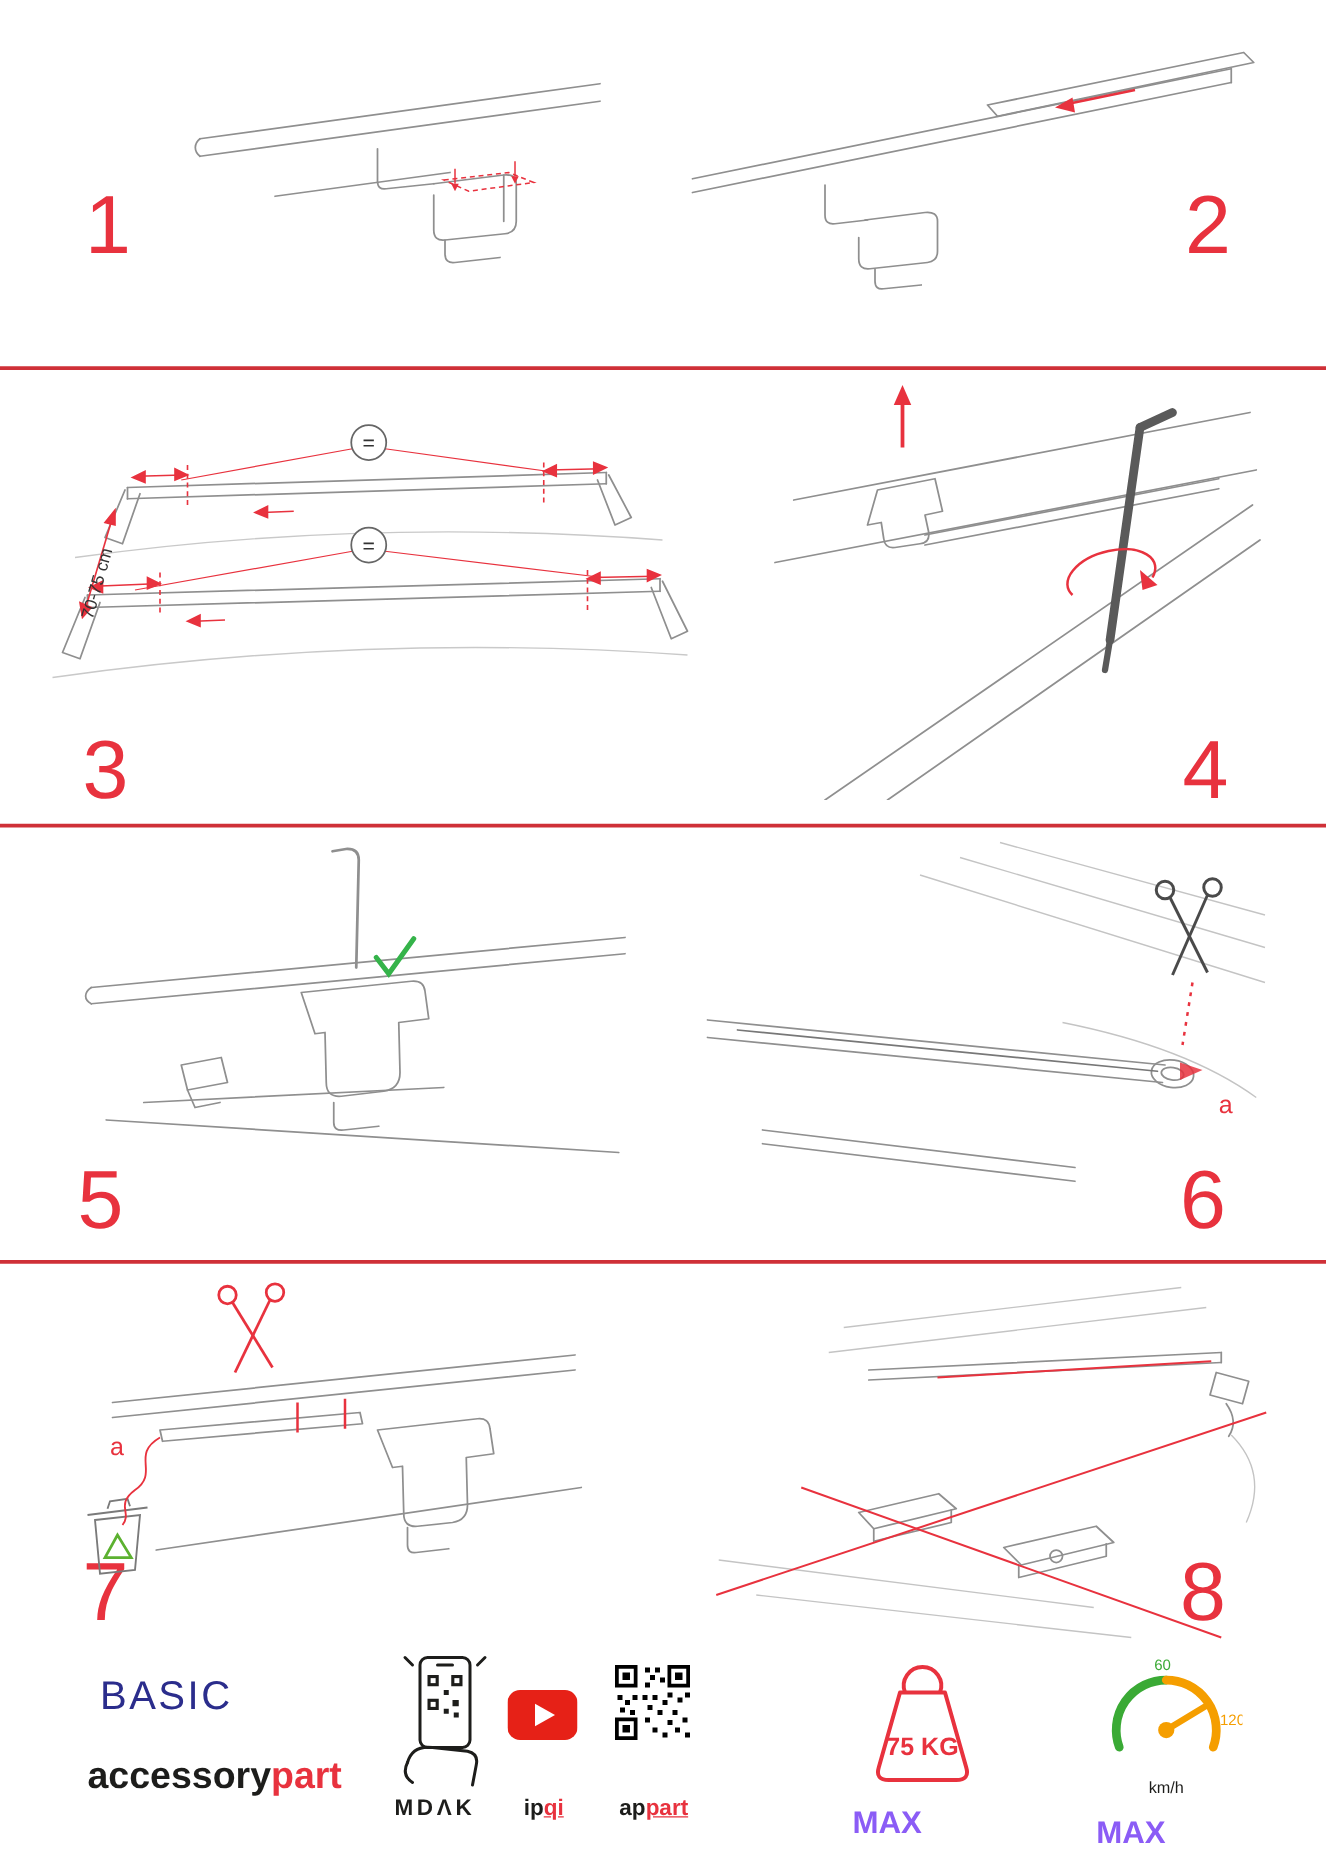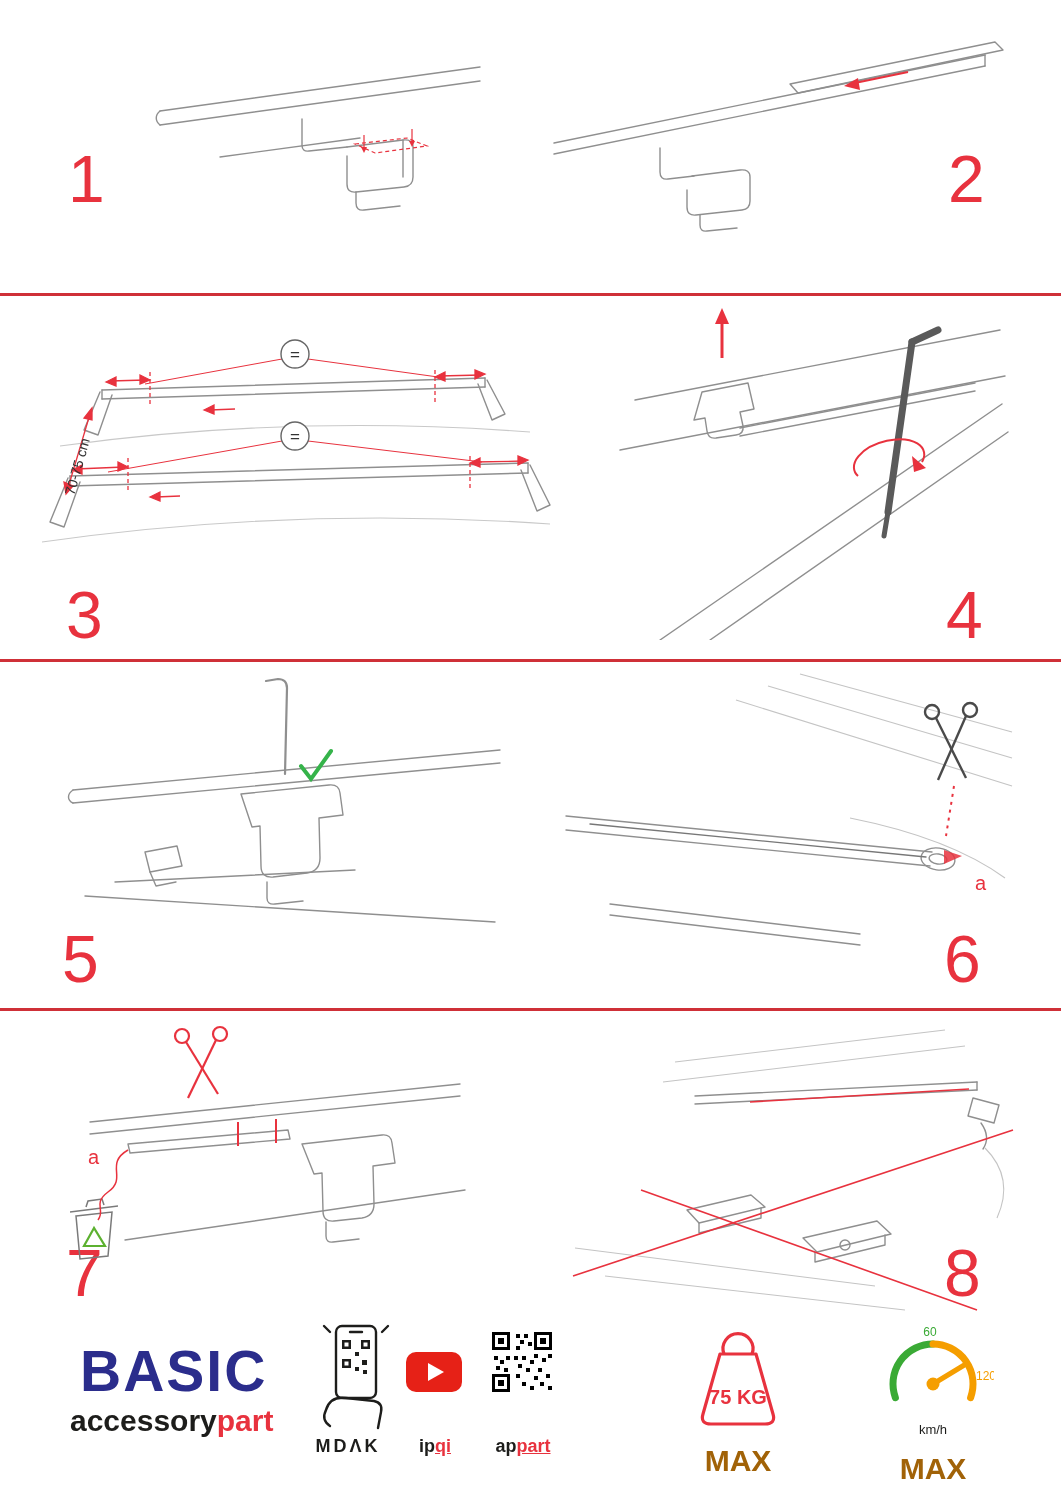--- a/index.html
+++ b/index.html
@@ -2,27 +2,27 @@
 <html><head>
 <meta charset="utf-8">
 <style>
   * { margin:0; padding:0; box-sizing:border-box; }
   body { background:#fff; font-family:"Liberation Sans", sans-serif; }
   .page { position:relative; width:1061px; height:1500px; background:#ffffff; overflow:hidden; }
   .abs { position:absolute; }
   .step-num { position:absolute; font-size:66px; font-weight:500; color:#e8323e; line-height:1; }
   .divider { position:absolute; left:0; width:1061px; height:3px; background:#cf3038; }
   svg text { font-family:"Liberation Sans", sans-serif; }
-  .brand-name { position:absolute; left:80px; top:1338px; width:160px; font-size:57px; font-weight:700;
+  .brand-name { position:absolute; left:80px; top:1338px; width:160px; font-size:32px; font-weight:400;
                 color:#2b2d8c; letter-spacing:2px; }
   .brand-sub  { position:absolute; left:70px; top:1404px; width:220px; font-size:30px; font-weight:700; color:#1d1d1b; }
   .brand-sub .red { color:#e8323e; }
   .partner { position:absolute; font-size:18px; color:#1d1d1b; font-weight:600; text-align:center; }
   .partner .red { color:#e8323e;text-decoration:underline; }
-  .max-label { position:absolute; font-size:30px; font-weight:700; color:#a16207; text-align:center; width:112px; }
+  .max-label { position:absolute; font-size:25px; font-weight:700; color:#8b5cf6; width:112px; }
 </style>
 </head>
 <body>
 
 <div class="page">
 
   <div class="step-num" style="left:68px; top:146px;">1</div>
 
   <svg class="abs" style="left:150px; top:45px;" width="340" height="200" viewBox="0 0 340 200">
     <g stroke="#8f8f8f" stroke-width="1.4" fill="none" stroke-linecap="round" stroke-linejoin="round">

